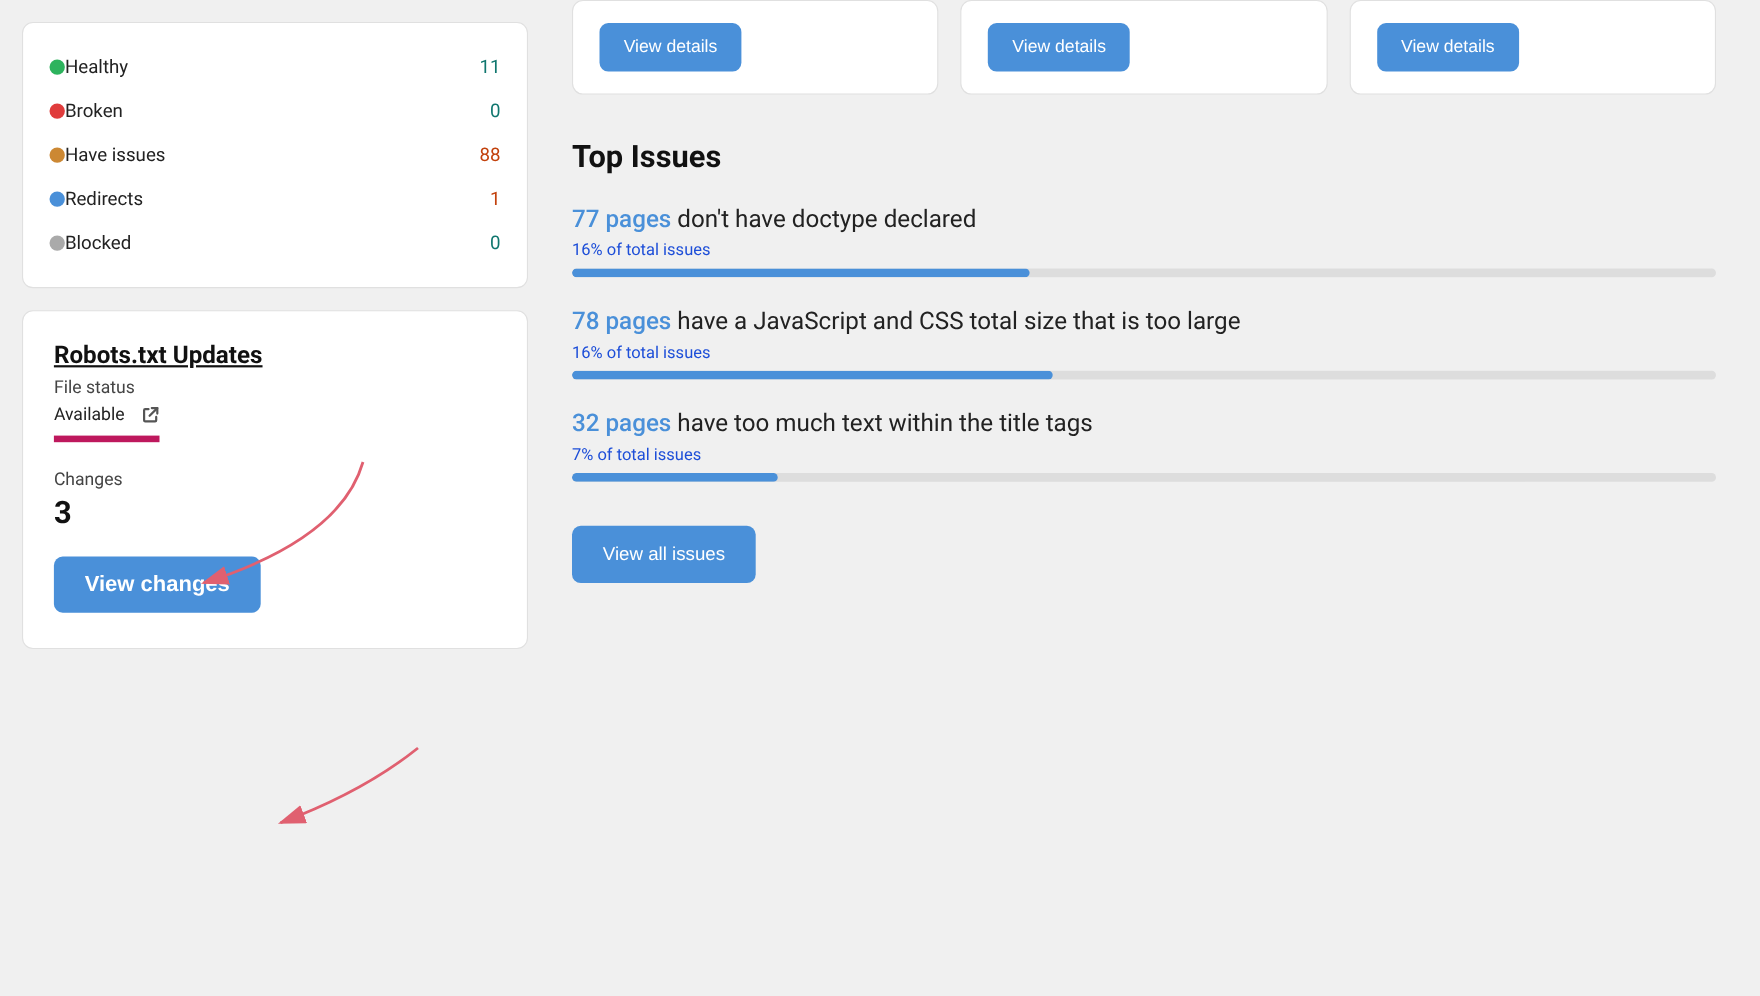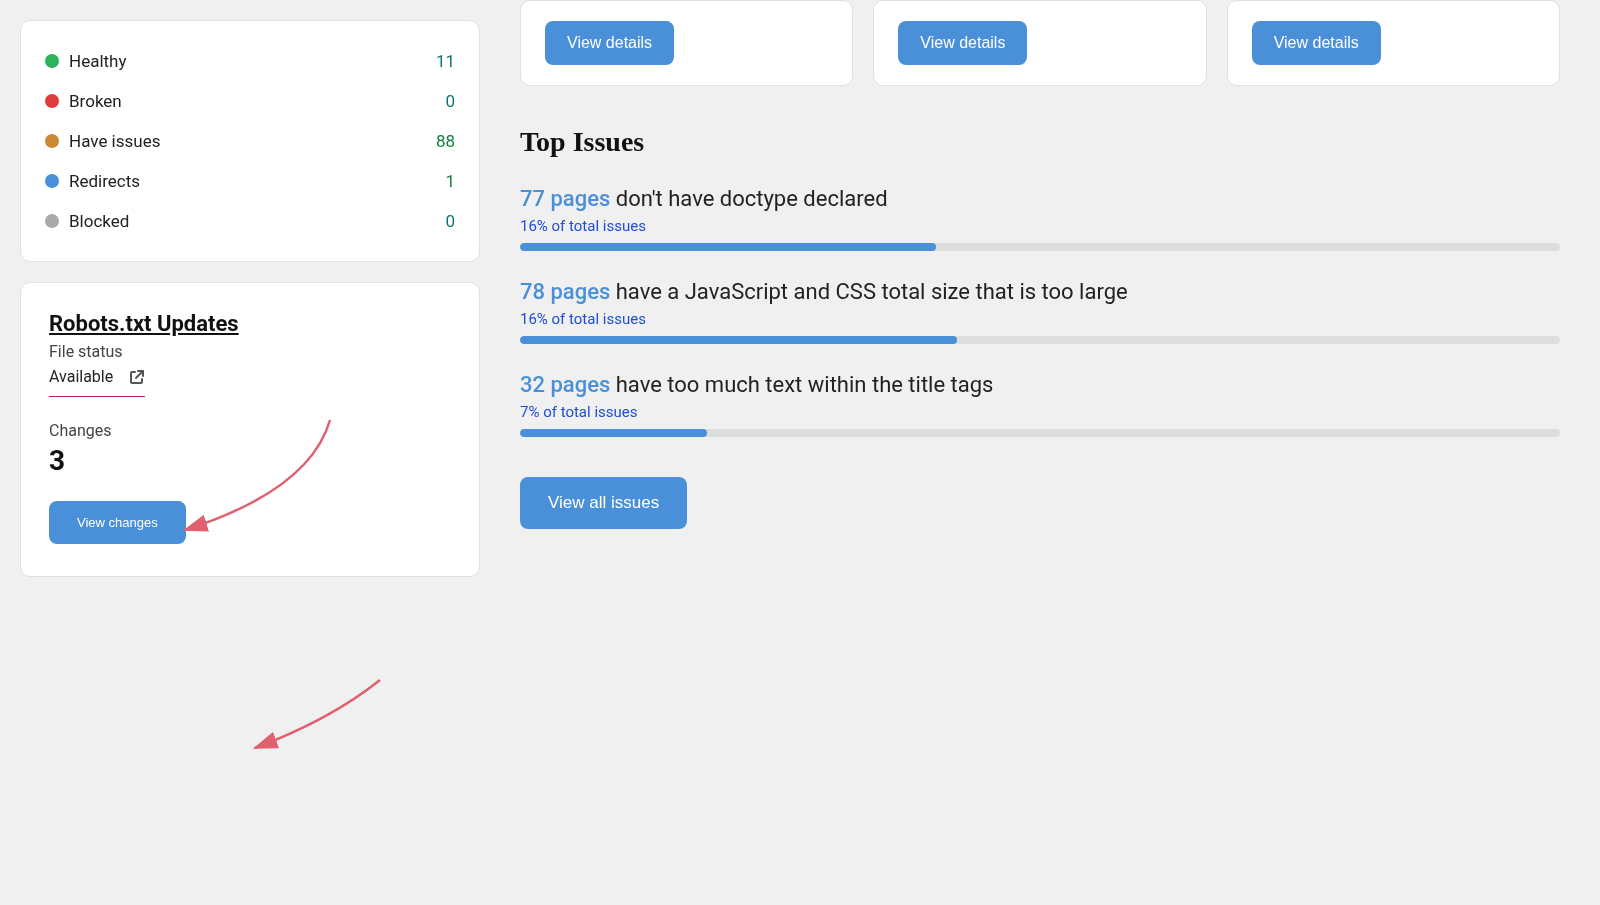--- a/index.html
+++ b/index.html
@@ -40,41 +40,40 @@
       align-items: center;
       justify-content: space-between;
       padding: 10px 0;
       font-size: 17px;
       color: #222;
     }
 
     .status-label {
       display: flex;
       align-items: center;
-      gap: 10px;
     }
 
     .dot {
       width: 14px;
       height: 14px;
       border-radius: 50%;
       flex-shrink: 0;
     }
 
     .dot-green { background: #2db35d; }
     .dot-red { background: #e03c3c; }
     .dot-orange { background: #cc8833; }
     .dot-blue { background: #4a90d9; }
     .dot-gray { background: #aaa; }
 
     .status-count {
       font-size: 17px;
       color: #0f766e;
     }
-    .status-count.blue { color: #15803d; }
+    .status-count.blue { color: #c2410c; }
 
     
     .robots-card {
       background: #fff;
       border: 1px solid #e0e0e0;
       border-radius: 10px;
       padding: 28px 28px 32px;
       position: relative;
       z-index: 2;
     }
@@ -98,21 +97,21 @@
       color: #444;
       margin-bottom: 6px;
     }
 
     .robots-value {
       display: flex;
       align-items: center;
       gap: 16px;
       font-size: 16px;
       color: #222;
-      border-bottom: 1px solid #be185d;
+      border-bottom: 6px solid #be185d;
       padding-bottom: 10px;
       margin-bottom: 24px;
       width: fit-content;
     }
 
     .external-icon {
       display: inline-block;
       width: 16px;
       height: 16px;
       position: relative;
@@ -138,22 +137,22 @@
       color: #111;
       margin-bottom: 24px;
     }
 
     .btn-blue {
       background: #4a90d9;
       color: #fff;
       border: none;
       border-radius: 8px;
       padding: 14px 28px;
-      font-size: 13px;
-      font-weight: 400;
+      font-size: 20px;
+      font-weight: 700;
       cursor: pointer;
     }
 
     
     .right-panel {
       flex: 1;
       padding: 0 40px 40px 40px;
       overflow-y: auto;
     }
 
@@ -189,21 +188,20 @@
     
     .top-issues-section {
       padding: 0;
     }
 
     .top-issues-title {
       font-size: 28px;
       font-weight: 700;
       color: #111;
       margin-bottom: 28px;
-      font-family: Liberation Serif, serif;
     }
 
     .issue-item {
       margin-bottom: 28px;
     }
 
     .issue-description {
       font-size: 22px;
       color: #222;
       margin-bottom: 6px;

